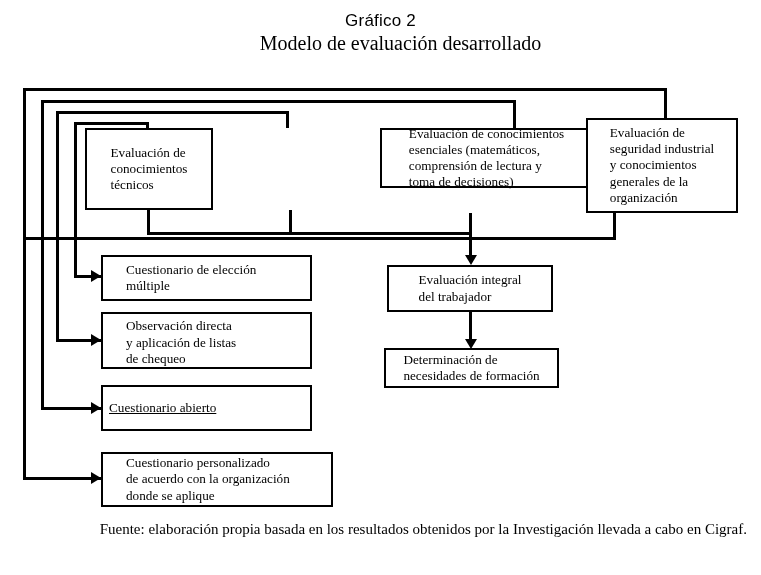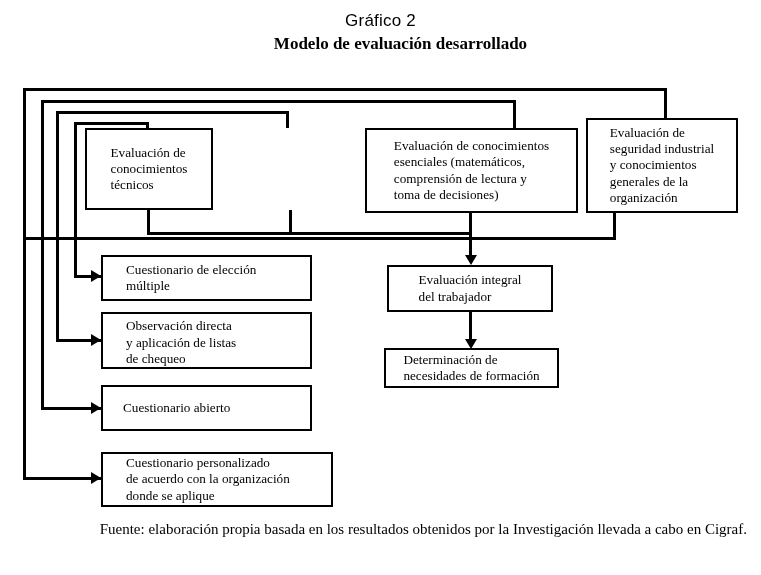--- a/index.html
+++ b/index.html
@@ -29,23 +29,23 @@
   }
   .title-line1 {
     font-family: "Liberation Sans", "DejaVu Sans", sans-serif;
     font-size: 17px;
     line-height: 22px;
     font-weight: normal;
     letter-spacing: .2px;
   }
   .title-line2 {
     font-family: "Liberation Serif", "DejaVu Serif", serif;
-    font-size: 17px;
+    font-size: 20px;
     line-height: 23px;
-    font-weight: bold;
+    font-weight: normal;
     margin-left: 40px;
   }
 
   .box {
     position: absolute;
     border: 2px solid #000000;
     background: #ffffff;
     box-sizing: border-box;
     display: flex;
     align-items: center;
@@ -57,21 +57,21 @@
     line-height: 16.2px;
     text-align: left;
     padding: 0 4px;
     white-space: pre-line;
   }
   .box.left-align { justify-content: flex-start; }
   .box.left-align .tx {
     text-align: left;
     padding-left: 23px;
   }
-  .box.indent .tx { padding-left: 20px; }
+  .box.indent .tx { padding-left: 6px; text-decoration: underline; }
 
   .ln {
     position: absolute;
     background: #000000;
     z-index: 2;
   }
   .arrow-r {
     position: absolute;
     width: 0; height: 0;
     border-top: 6px solid transparent;
@@ -150,21 +150,21 @@
   <div class="ln" style="left:469px; top:312px; width:3px; height:31px;"></div>
   <div class="arrow-d" style="left:465px; top:339px;"></div>
 
   <div class="box" style="left:85px; top:128px; width:128px; height:82px;">
     <span class="tx">Evaluación de
 conocimientos
 técnicos</span>
   </div>
 
 
-  <div class="box" style="left:365px; top:128px; width:213px; height:85px;">
+  <div class="box" style="left:380px; top:128px; width:213px; height:60px;">
     <span class="tx">Evaluación de conocimientos
 esenciales (matemáticos,
 comprensión de lectura y
 toma de decisiones)</span>
   </div>
 
   <div class="box" style="left:586px; top:118px; width:152px; height:95px;">
     <span class="tx">Evaluación de
 seguridad industrial
 y conocimientos

